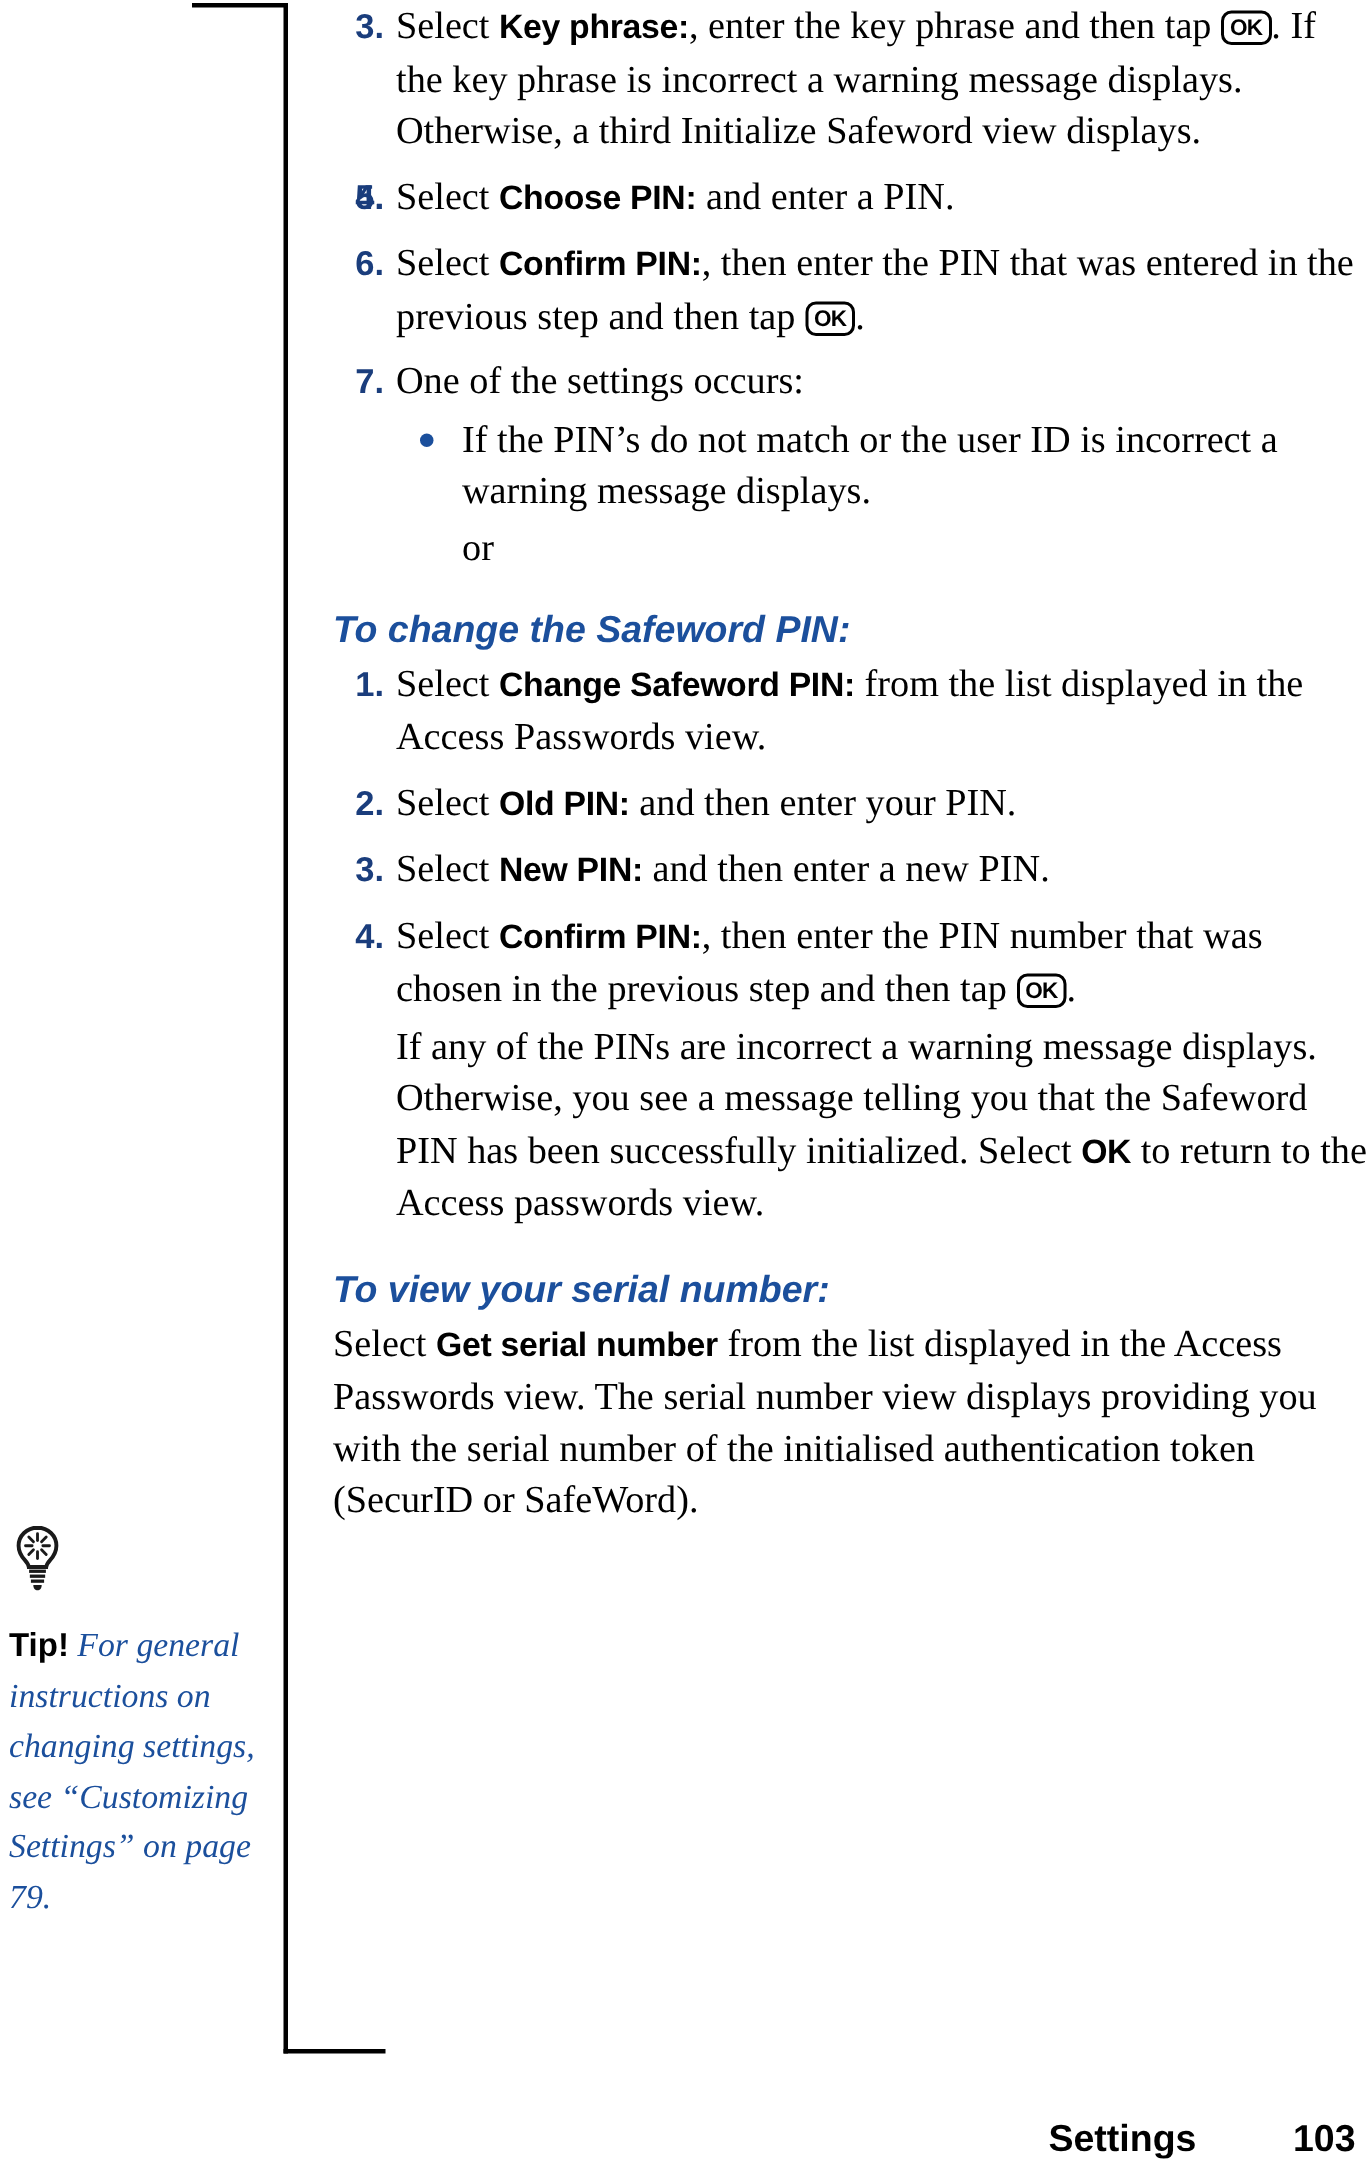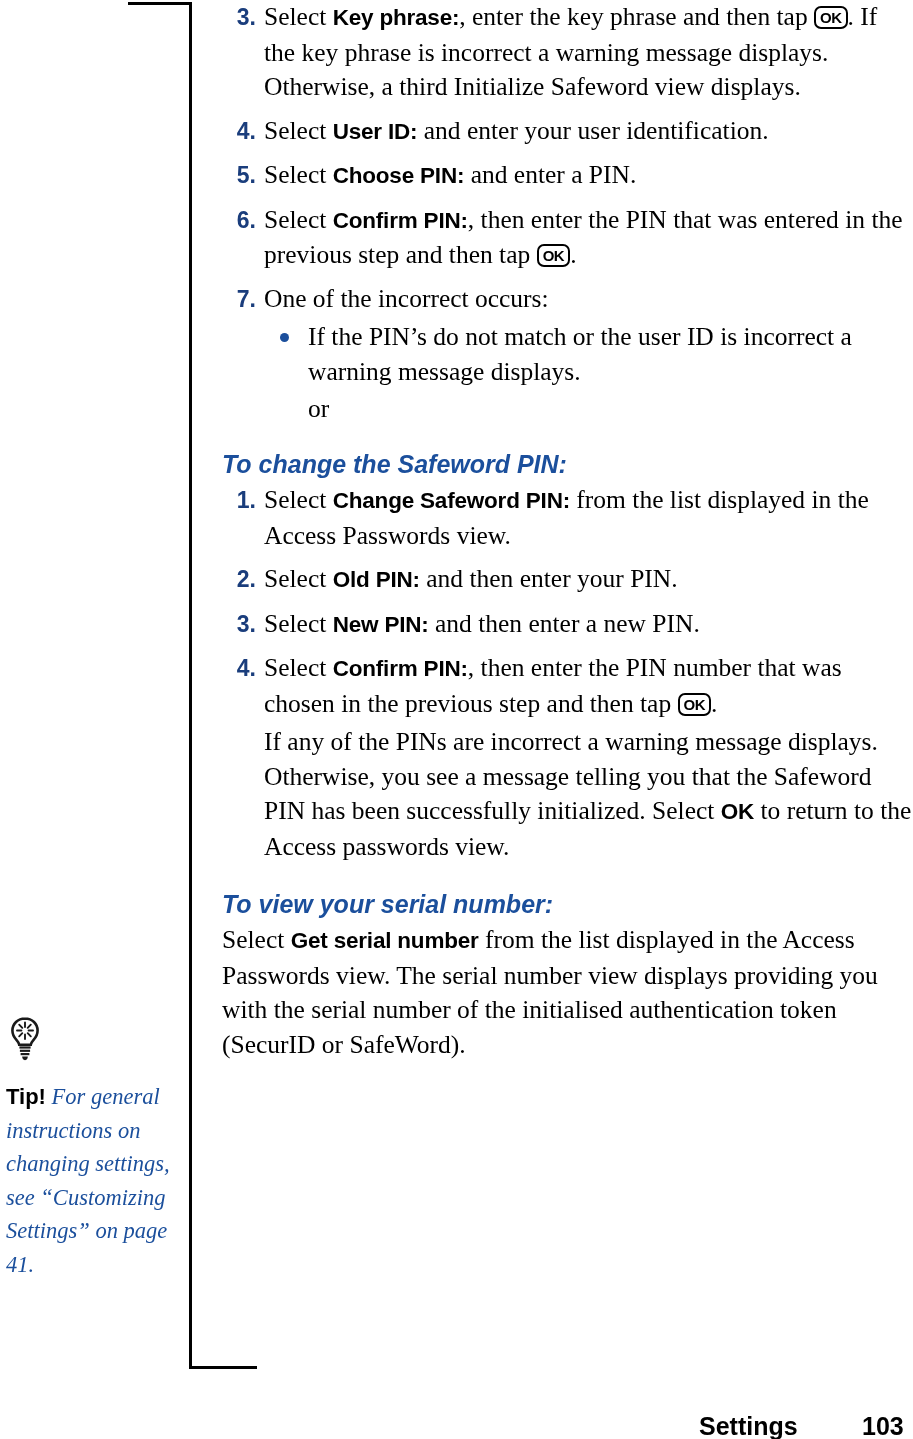--- a/index.html
+++ b/index.html
@@ -199,32 +199,32 @@
       <line x1="14.3" y1="17.2" x2="11.2" y2="20.3"></line>
     </g>
     <g stroke="#1a1a1a" stroke-width="2.2" fill="none">
       <line x1="11.4" y1="31.5" x2="22.6" y2="31.5"></line>
       <line x1="11.9" y1="34.8" x2="22.1" y2="34.8"></line>
       <line x1="12.6" y1="38.1" x2="21.4" y2="38.1"></line>
     </g>
     <path d="M14.2 40.6c0 2.2 1.2 3.6 2.8 3.6s2.8-1.4 2.8-3.6z" fill="#1a1a1a"></path>
   </svg>
   <div class="tip-block">
-    <span class="tip-lead">Tip!</span><span> For general instructions on changing settings, see “Customizing Settings” on page 41.</span>
+    <span class="tip-lead">Tip!</span><span> For general instructions on changing settings, see “Customizing Settings” on page 79.</span>
   </div>
 </aside>
 
 <main id="content">
 
   <ol class="steps" id="initialize-steps">
       <li class="step"><span class="num">3.</span><span>Select <span class="uil">Key phrase:</span>, enter the key phrase and then tap <span class="okkey">OK</span>. If the key phrase is incorrect a warning message displays. Otherwise, a third Initialize Safeword view displays.</span></li>
-      <li class="step"><span class="num">4.</span><span>Select <span class="uil">User ID:</span> and enter your user identification.</span></li>
+      <li class="step"><span class="num">4.</span></li>
       <li class="step"><span class="num">5.</span><span>Select <span class="uil">Choose PIN:</span> and enter a PIN.</span></li>
       <li class="step"><span class="num">6.</span><span>Select <span class="uil">Confirm PIN:</span>, then enter the PIN that was entered in the previous step and then tap <span class="okkey">OK</span>.</span></li>
-      <li class="step step-tight"><span class="num">7.</span><span>One of the incorrect occurs:</span><ul class="bullets">
+      <li class="step step-tight"><span class="num">7.</span><span>One of the settings occurs:</span><ul class="bullets">
           <li class="bullet"><span class="dot"></span><span>If the PIN’s do not match or the user ID is incorrect a warning message displays.</span></li>
           <li class="or-line">or</li>
         </ul></li>
     </ol>
 
   <h3 class="section-head">To change the Safeword PIN:</h3>
 
   <ol class="steps" id="change-steps">
       <li class="step"><span class="num">1.</span><span>Select <span class="uil">Change Safeword PIN:</span> from the list displayed in the Access Passwords view.</span></li>
       <li class="step"><span class="num">2.</span><span>Select <span class="uil">Old PIN:</span> and then enter your PIN.</span></li>

